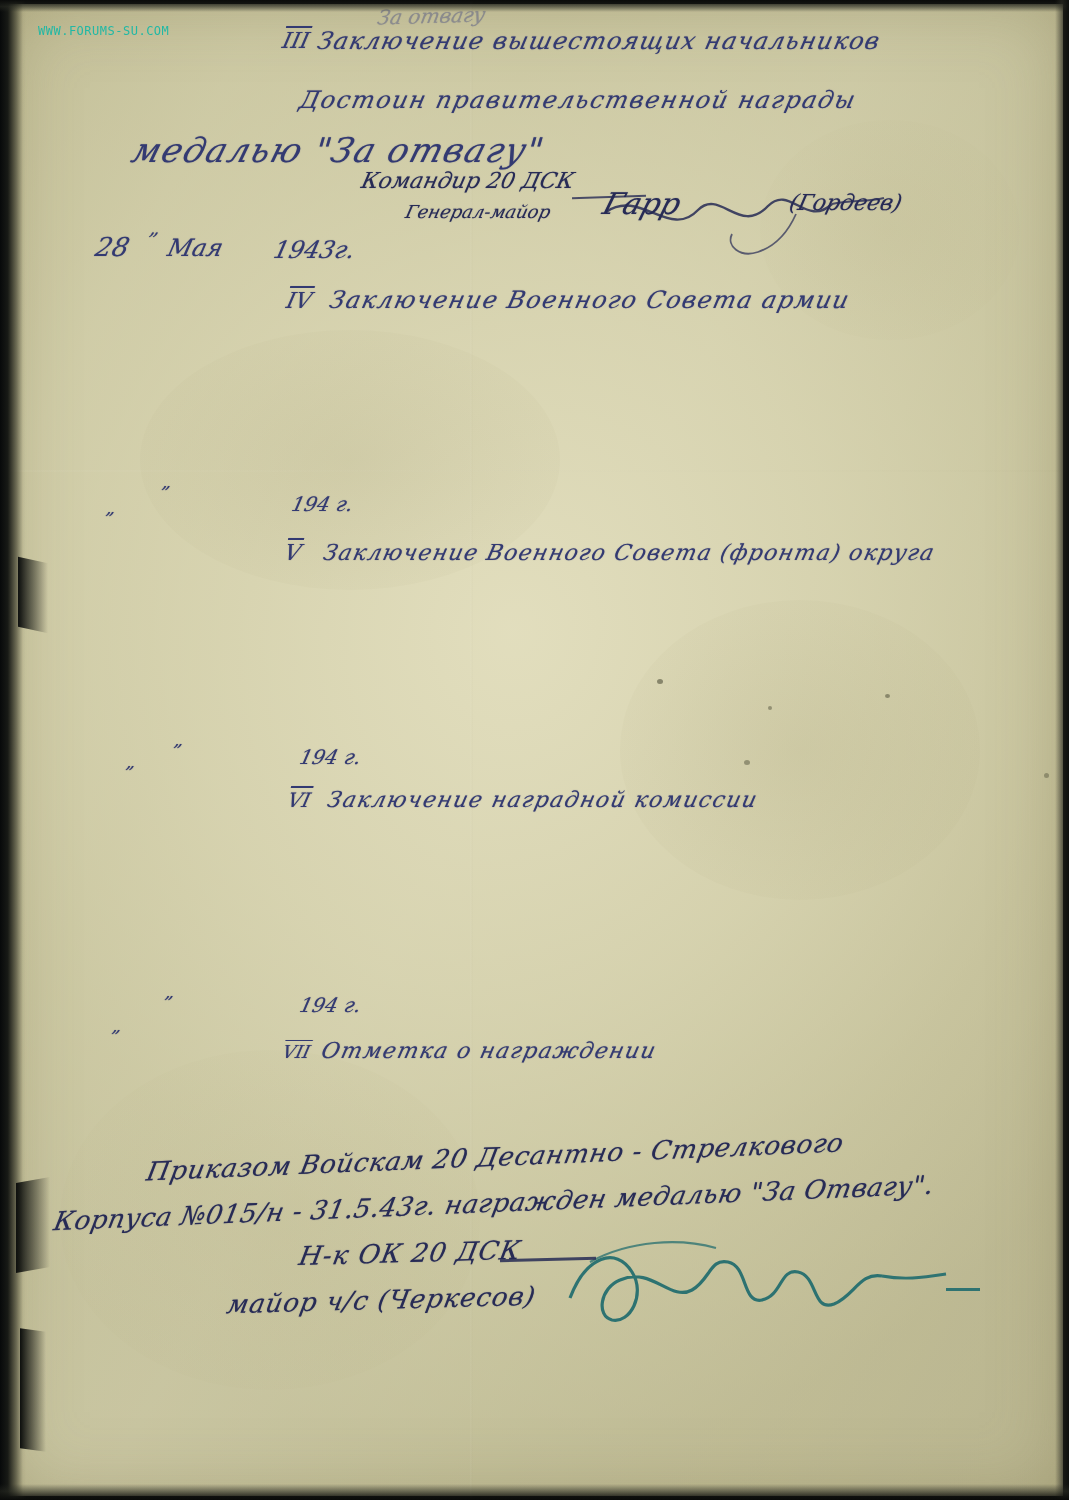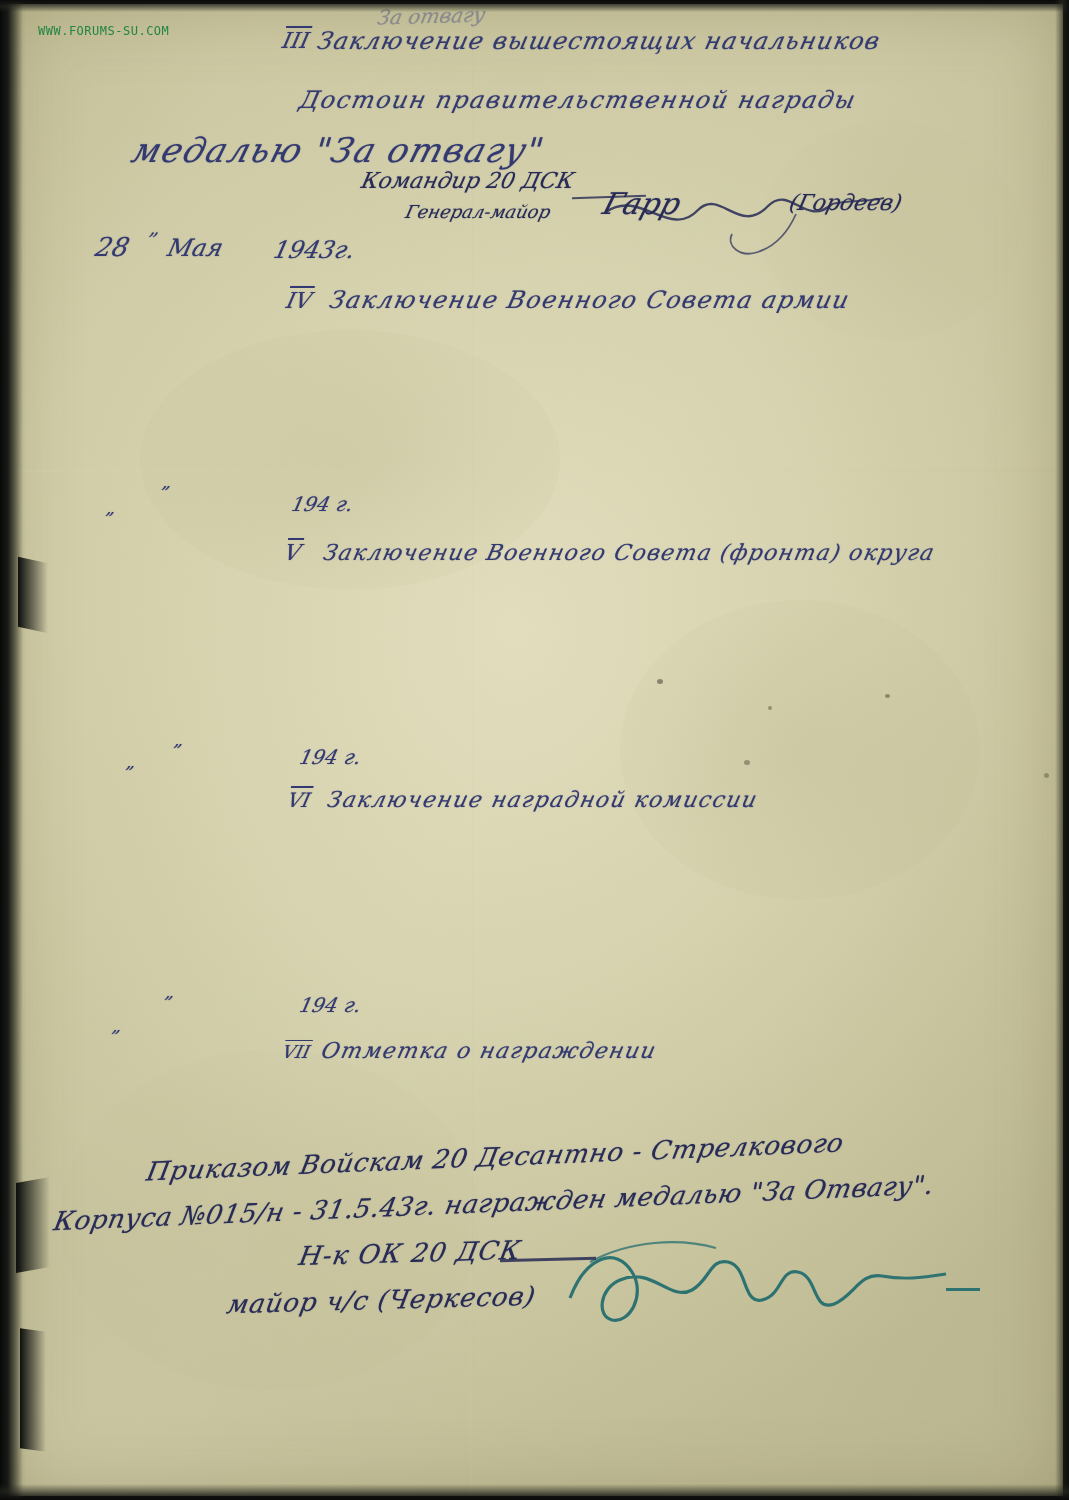--- a/index.html
+++ b/index.html
@@ -58,21 +58,21 @@
   }
 
   
   .watermark {
     position: absolute;
     left: 38px;
     top: 24px;
     font-family: "DejaVu Sans Mono", monospace;
     font-size: 12px;
     letter-spacing: 0.5px;
-    color: #15803d;
+    color: #14b8a6;
     opacity: 0.92;
     white-space: nowrap;
   }
 
   
   .hw {
     position: absolute;
     font-family: "DejaVu Serif", serif;
     font-style: italic;
     color: #2f3468;

